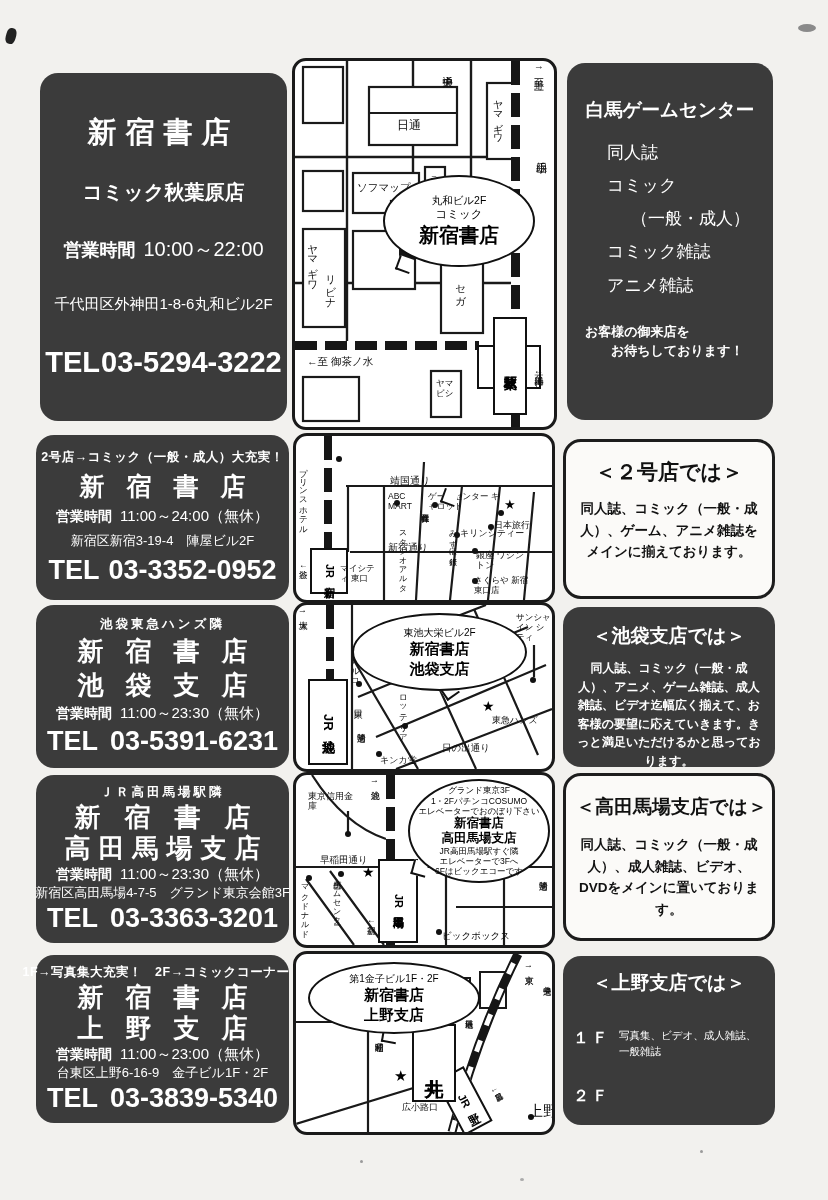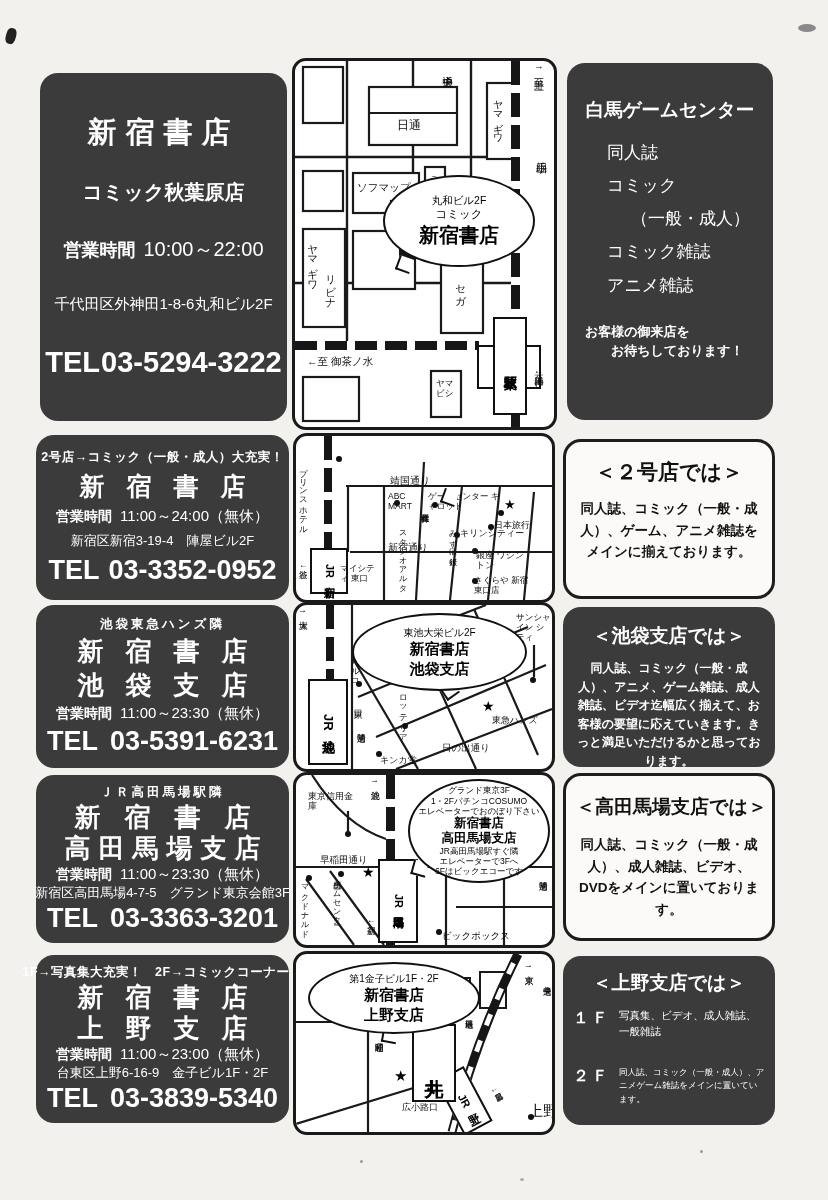--- a/index.html
+++ b/index.html
@@ -330,23 +330,22 @@
     <div class="tail" style="left:86px;top:74px;transform:rotate(10deg)"></div>
     <div class="bub" style="left:12px;top:8px;width:172px;height:72px">
       <span style="font-size:10px">第1金子ビル1F・2F</span>
       <span class="b-l">新宿書店</span>
       <span class="b-l">上野支店</span>
     </div>
   </div>
 
   <div class="ic" style="left:563px;top:956px;width:212px;height:169px;padding-top:14px">
     <div class="ttl" style="font-size:19px">＜上野支店では＞</div>
-    <div class="flr" style="margin-top:12px">
+    <div class="flr" style="margin-top:32px">
       <span class="fl">１Ｆ</span>
       <span class="wrap" style="font-size:10.5px;line-height:1.5">写真集、ビデオ、成人雑誌、一般雑誌</span>
     </div>
     <div class="flr" style="margin-top:26px">
       <span class="fl">２Ｆ</span>
-      <span class="wrap" style="font-size:8.5px;line-height:1.6">同人誌、コミック（一般・成人）、アニメゲーム雑誌をメインに置いています。</span>
     </div>
   </div>
 
 </div>
 
 </body></html>

